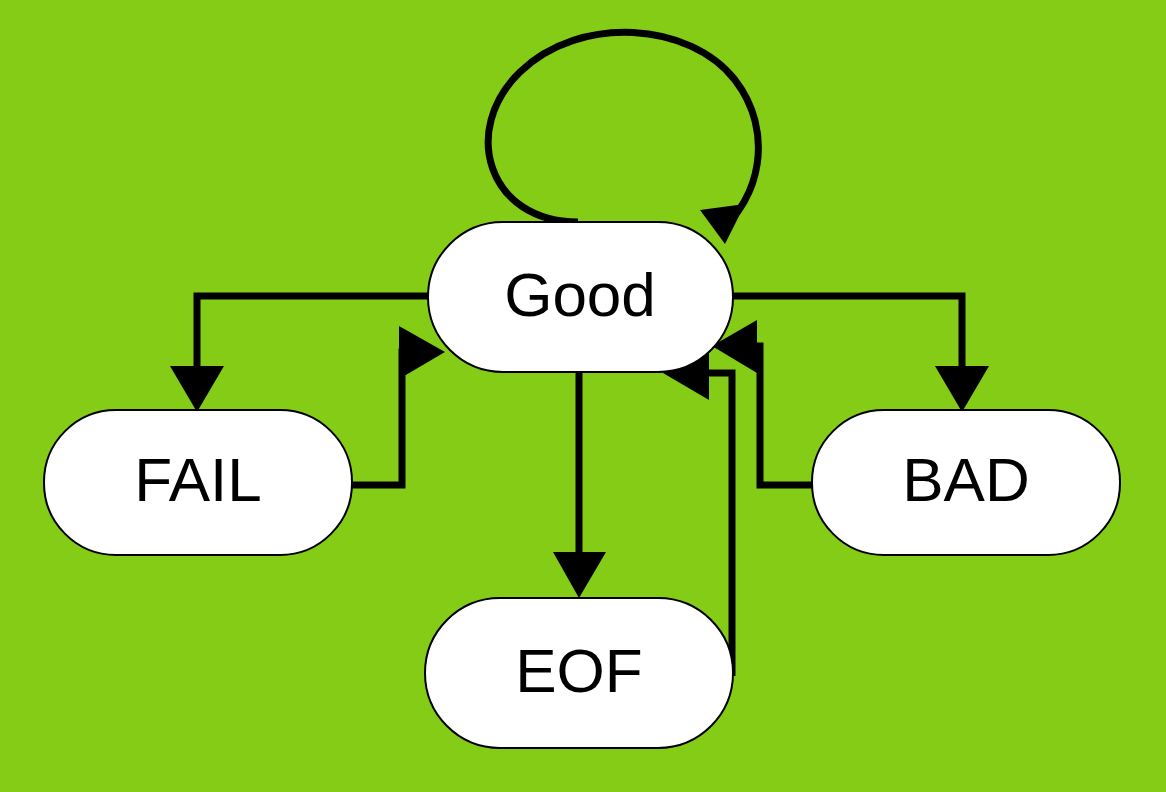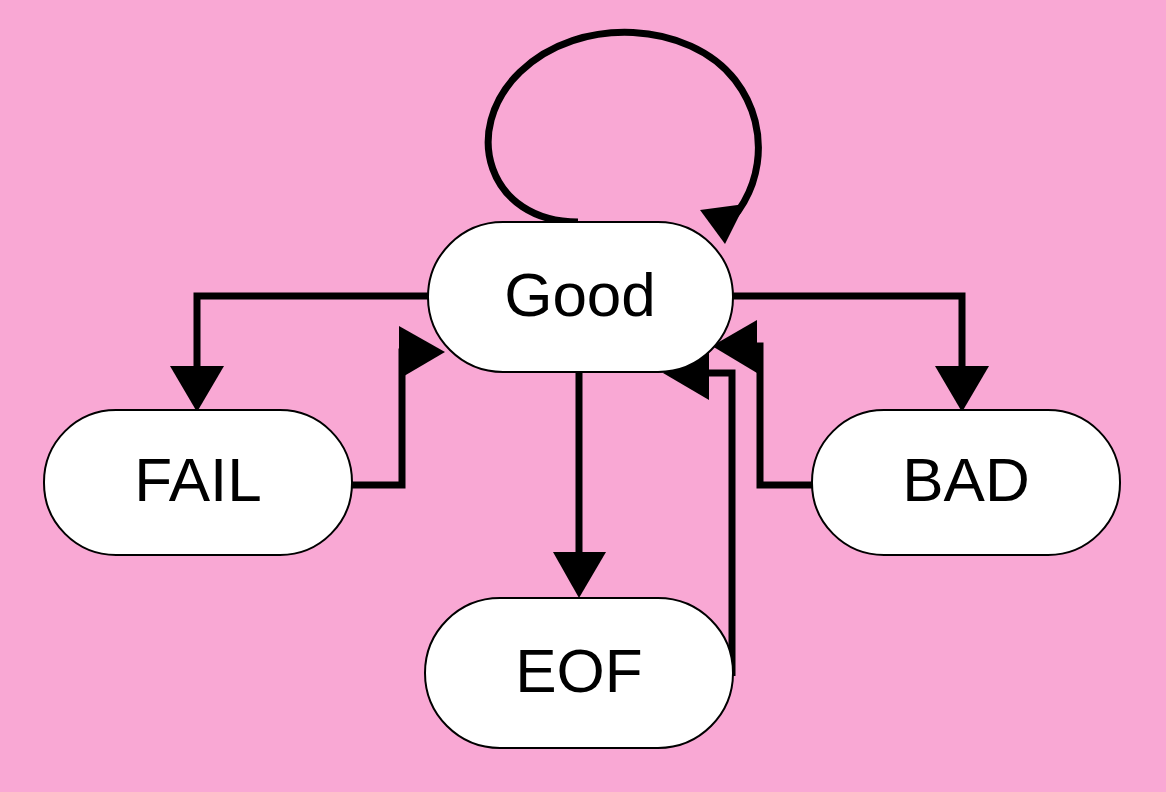--- a/index.html
+++ b/index.html
@@ -8,21 +8,21 @@
     padding: 0;
     background: #ffffff;
   }
   body {
     font-family: "Liberation Sans", sans-serif;
   }
   #diagram-canvas {
     position: relative;
     width: 1166px;
     height: 792px;
-    background: #f9a8d4;
+    background: #84cc16;
     overflow: hidden;
   }
   #diagram-svg {
     position: absolute;
     left: 0;
     top: 0;
     width: 1166px;
     height: 792px;
     display: block;
   }

